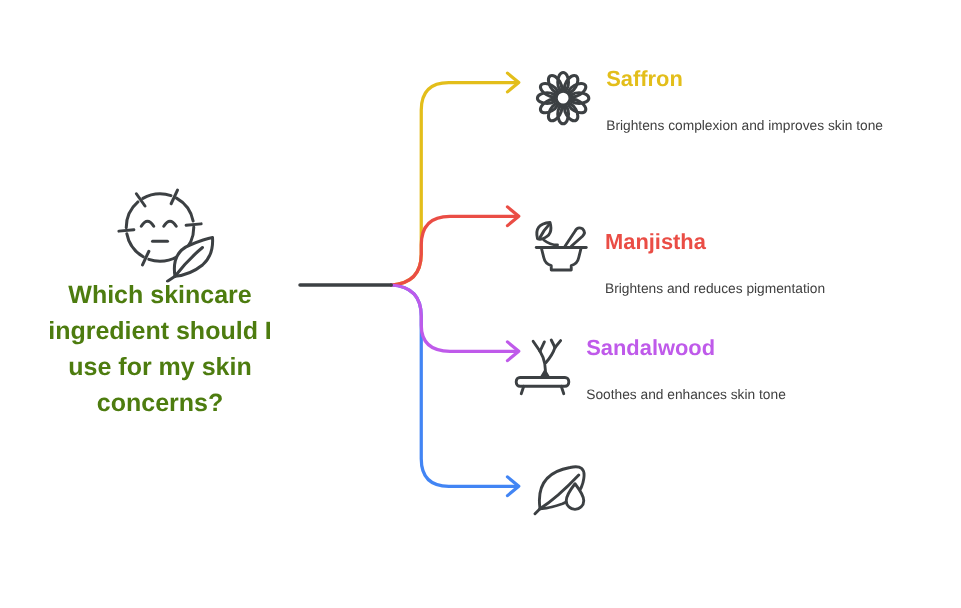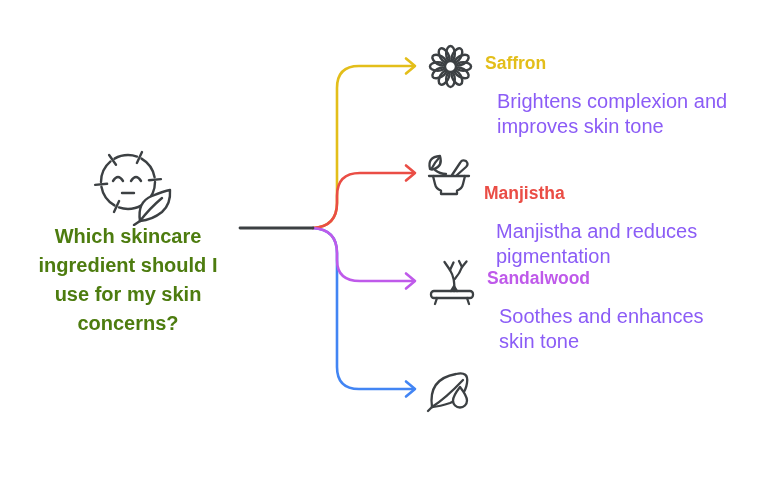--- a/index.html
+++ b/index.html
@@ -10,31 +10,31 @@
     font-family:"Liberation Sans", sans-serif;
     overflow:hidden;
   }
   .root-icon{position:absolute;left:92px;top:146px;}
   .question{
     position:absolute;left:26px;top:222px;width:204px;
     font-size:20px;font-weight:700;line-height:29px;
     color:#4d7c0f;text-align:center;
   }
   .connectors{position:absolute;left:0;top:0;}
-  .branch-row{position:absolute;display:flex;align-items:flex-start;gap:12px;}
+  .branch-row{position:absolute;display:flex;align-items:center;gap:12px;}
   .row-1{left:428px;top:44px;}
   .row-2{left:426px;top:151px;}
-  .row-3{left:429px;top:259px;}
+  .row-3{left:411px;top:259px;}
   .row-4{left:426px;top:367px;}
   .branch-text{margin-top:9px;}
   .branch-title{
     font-size:17.5px;font-weight:700;line-height:21px;margin:0 0 15px 0;
   }
   .branch-desc{
-    font-size:20px;line-height:24.5px;color:#8b5cf6;margin:12px;
+    font-size:11px;line-height:24.5px;color:#404040;margin:0;
   }
   .row-1 .branch-desc{width:240px;}
   .row-2 .branch-desc{width:220px;}
   .row-3 .branch-desc{width:235px;}
   .row-4 .branch-desc{width:255px;}
   svg{display:block;}
 </style>
 </head>
 <body>
 
@@ -97,21 +97,21 @@
     <svg width="46" height="48" viewBox="0 0 46 48" fill="none" stroke="#3C4043" stroke-width="2.3" stroke-linecap="round" stroke-linejoin="round">
       <path d="M 4 18 Q 1 6 14 5 Q 17 15 8 18 Q 6 19 4 18 Z"></path>
       <path d="M 6 17 Q 9 11 13 7"></path>
       <path d="M 9 19 Q 14 23 20 23"></path>
       <path d="M 26 24 L 34 12 Q 36 8 40 10 Q 43 13 40 16 L 31 24"></path>
       <path d="M 3 25 L 43 25"></path>
       <path d="M 7 25 L 9 33 Q 10 38 15 39.5 L 15 43 L 31 43 L 31 39.5 Q 36 38 37 33 L 39 25"></path>
     </svg>
     <div class="branch-text">
       <p class="branch-title" style="color: rgb(234, 77, 69); margin-top: 23px;">Manjistha</p>
-      <p class="branch-desc">Manjistha and reduces pigmentation</p>
+      <p class="branch-desc">Brightens and reduces pigmentation</p>
     </div>
   </div>
 
   <div class="branch-row row-3">
     <svg width="46" height="47" viewBox="0 0 46 47" fill="none" stroke="#3C4043" stroke-width="2.3" stroke-linecap="round" stroke-linejoin="round">
       <rect x="2" y="32" width="42" height="7" rx="3"></rect>
       <path d="M 8 39 L 6 45"></path>
       <path d="M 38 39 L 40 45"></path>
       <path d="M 25 32 Q 26.5 20 21 11"></path>
       <path d="M 21 11 L 15.5 3"></path>

